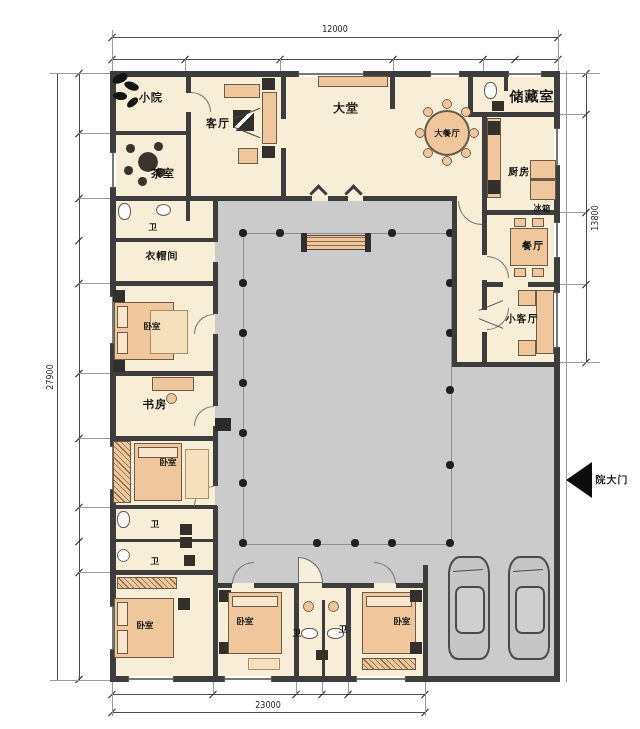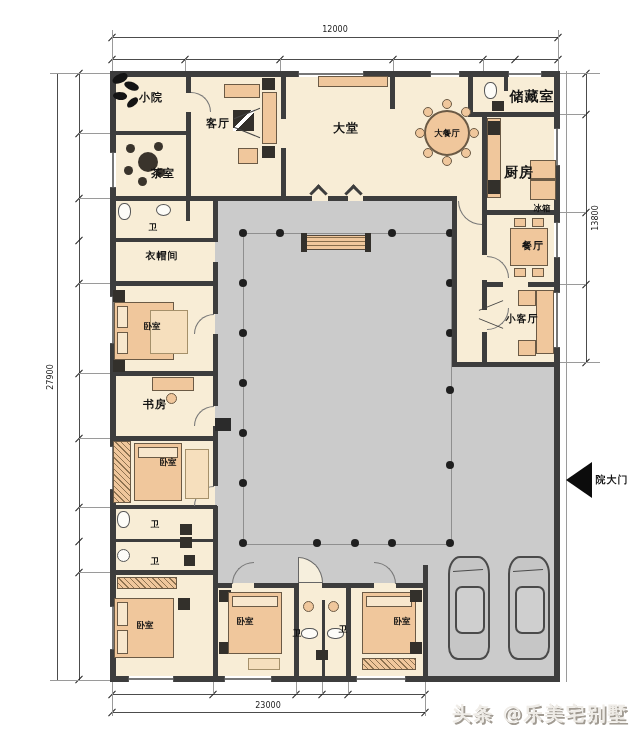--- a/index.html
+++ b/index.html
@@ -277,24 +277,24 @@
         <i class="hood"></i>
       </div>
   </div>
 
   <div>
     <span class="lbl" style="left:151px;top:97px">小院</span>
     <span class="lbl" style="left:163px;top:173px">茶室</span>
     <span class="lbl" style="left:218px;top:123px">客厅</span>
     <i class="lead" style="left:233px;top:113px;width:28px;transform:rotate(-22deg)"></i>
     <i class="lead" style="left:233px;top:132px;width:28px;transform:rotate(22deg)"></i>
-    <span class="lbl" style="left:346px;top:128px;font-size:12px">大堂</span>
+    <span class="lbl" style="left:346px;top:108px;font-size:12px">大堂</span>
     <span class="lbl lbl-s" style="left:447px;top:133px">大餐厅</span>
     <span class="lbl" style="left:532px;top:96px;font-size:14px">储藏室</span>
-    <span class="lbl" style="left:519px;top:172px;font-size:14px">厨房</span>
+    <span class="lbl" style="left:519px;top:172px;font-size:10px">厨房</span>
     <span class="lbl lbl-s" style="left:542px;top:208px">冰箱</span>
     <span class="lbl" style="left:533px;top:246px;font-size:10px">餐厅</span>
     <span class="lbl" style="left:522px;top:319px;font-size:10px">小客厅</span>
     <i class="lead" style="left:478px;top:305px;width:26px;transform:rotate(-22deg)"></i>
     <i class="lead" style="left:478px;top:323px;width:26px;transform:rotate(22deg)"></i>
     <span class="lbl lbl-s" style="left:153px;top:227px">卫</span>
     <span class="lbl" style="left:162px;top:256px;font-size:10px">衣帽间</span>
     <span class="lbl lbl-s" style="left:152px;top:326px">卧室</span>
     <span class="lbl" style="left:155px;top:404px">书房</span>
     <span class="lbl lbl-s" style="left:168px;top:462px">卧室</span>
@@ -381,15 +381,14 @@
     <i class="tk" style="left:420px;top:712px"></i>
     <span class="dimt" style="left:268px;top:705px">23000</span>
     <i class="ext" style="left:112px;top:682px;width:1px;height:34px"></i>
     <i class="ext" style="left:425px;top:682px;width:1px;height:34px"></i>
     <i class="ext" style="left:213px;top:682px;width:1px;height:12px"></i>
     <i class="ext" style="left:296px;top:682px;width:1px;height:12px"></i>
     <i class="ext" style="left:322px;top:682px;width:1px;height:12px"></i>
     <i class="ext" style="left:348px;top:682px;width:1px;height:12px"></i>
   </div>
 
-  <span class="wm" style="left:452px;top:701px">头条 @乐美宅别墅</span>
 
 </div>
 
 </body></html>

